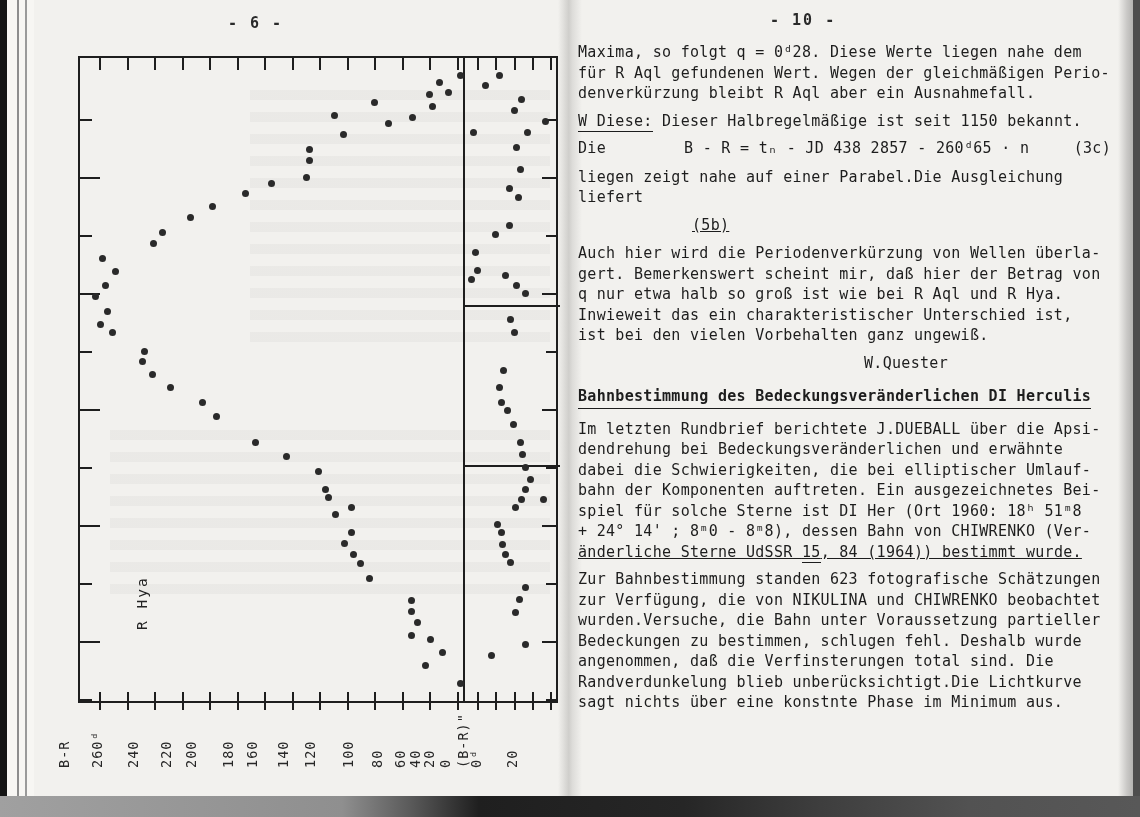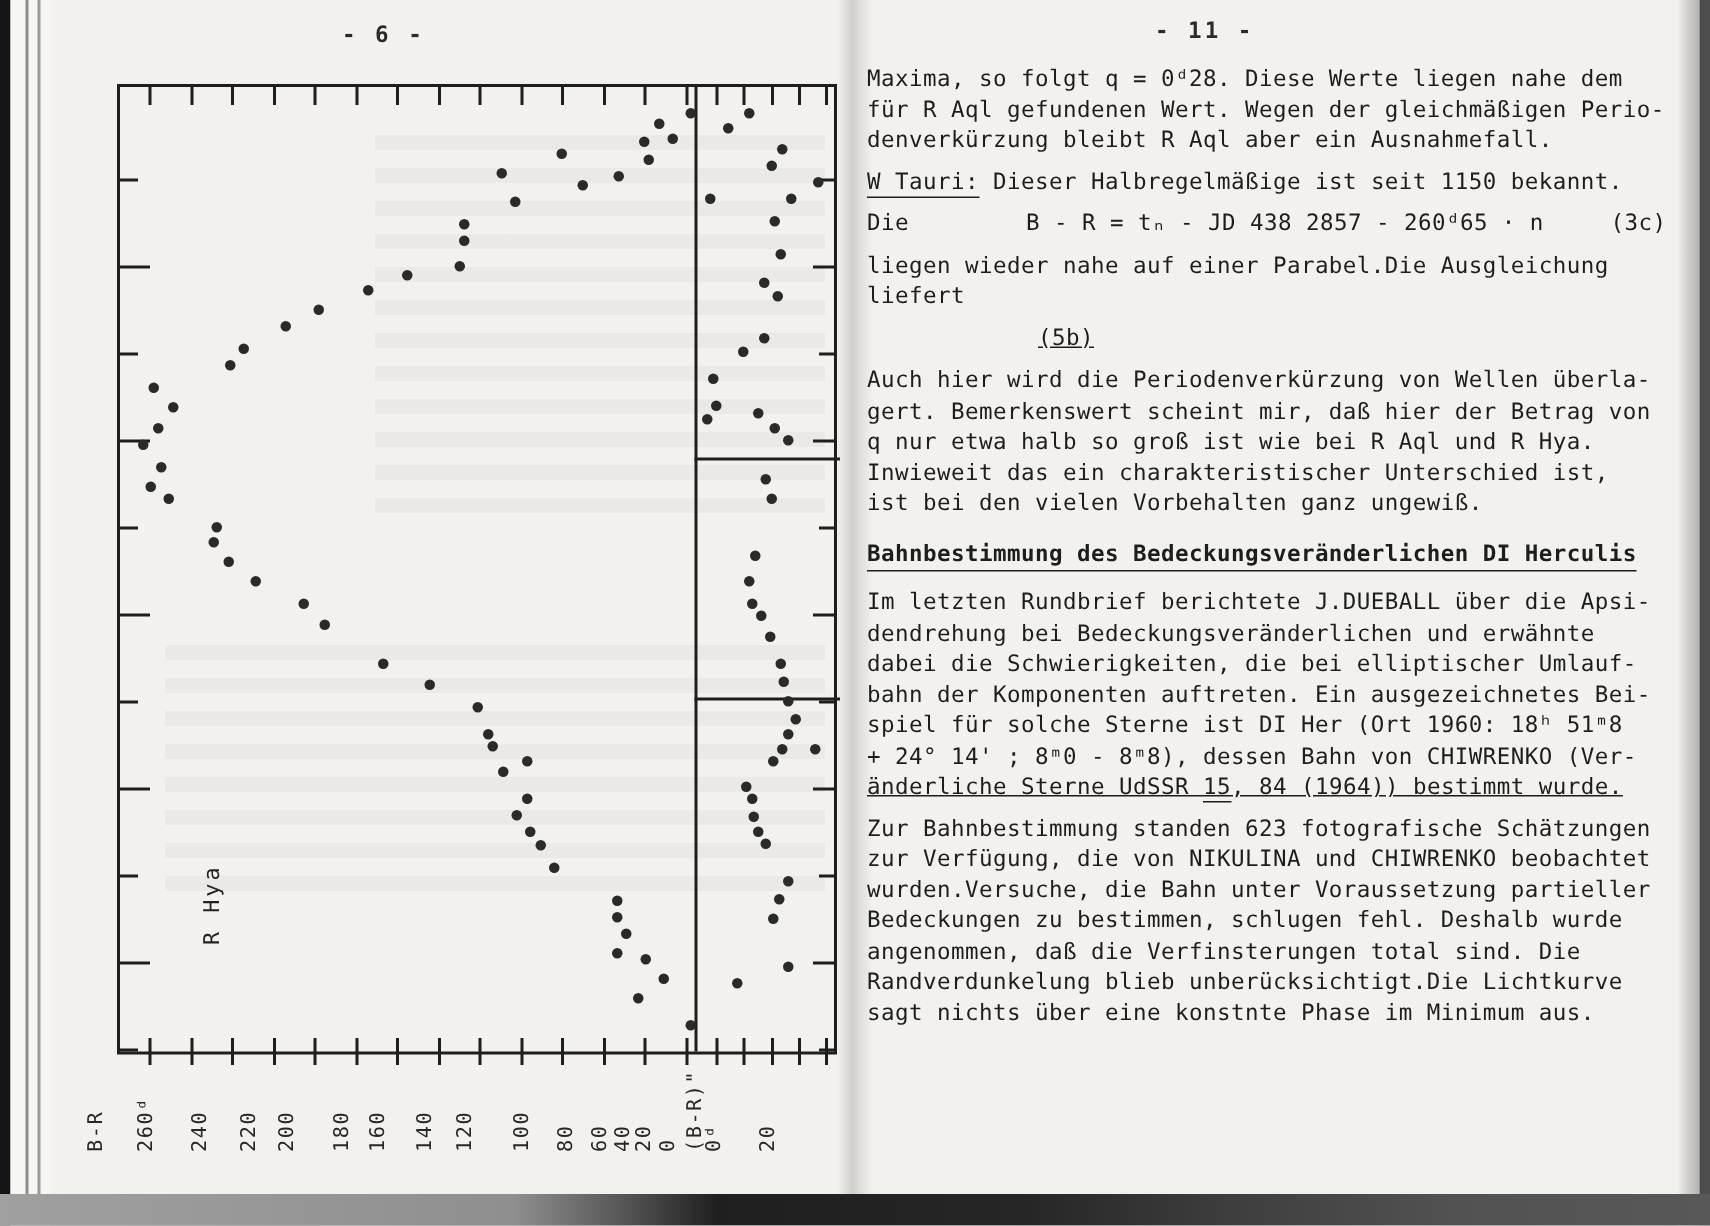--- a/index.html
+++ b/index.html
@@ -58,21 +58,21 @@
   <div class="edge-line-b"></div>
   <div class="gutter"></div>
   <div class="edge-right"></div>
   <div class="edge-right-dark"></div>
   <div class="band-bottom"></div>
 
   <div class="bleed" style="left:250px;top:90px;width:300px;height:260px;"></div>
   <div class="bleed" style="left:110px;top:430px;width:440px;height:170px;"></div>
 
   <div class="pgnum" id="pg10">- 6 -</div>
-  <div class="pgnum" id="pg11">- 11 -</div>
+  <div class="pgnum" id="pg11">- 10 -</div>
 
   <div id="chart">
       <div class="divider" style="left: 383px;"></div>
       <div class="segline" style="left: 383px; width: 97px; top: 247px;"></div>
       <div class="segline" style="left: 383px; width: 97px; top: 407px;"></div>
       <div class="tick" style="left: 19px; top: 0px; width: 2px; height: 12px;"></div>
       <div class="tick" style="left: 19px; top: 634px; width: 2px; height: 18px;"></div>
       <div class="tick" style="left: 47px; top: 0px; width: 2px; height: 12px;"></div>
       <div class="tick" style="left: 47px; top: 634px; width: 2px; height: 18px;"></div>
       <div class="tick" style="left: 74px; top: 0px; width: 2px; height: 12px;"></div>
@@ -246,36 +246,37 @@
       <span class="vlabel" style="left: 437px; top: 768px;">0</span>
       <span class="vlabel" style="left: 455px; top: 768px;">(B-R)"</span>
       <span class="vlabel" style="left: 468px; top: 768px;">0ᵈ</span>
       <span class="vlabel" style="left: 504px; top: 768px;">20</span>
     </div>
 
   <div id="page11">
     <p>Maxima, so folgt q = 0ᵈ28. Diese Werte liegen nahe dem
 für R Aql gefundenen Wert. Wegen der gleichmäßigen Perio-
 denverkürzung bleibt R Aql aber ein Ausnahmefall.</p>
-    <p><span class="u">W Tauri:</span><span> Dieser Halbregelmäßige ist seit 1150 bekannt.</span></p>
+    <p><span class="u">W Diese:</span><span> Dieser Halbregelmäßige ist seit 1150 bekannt.</span></p>
     <div class="frow">
       <span class="lead">Die</span>
       <span>B - R = tₙ - JD 438 2857 - 260ᵈ65 · n</span>
       <span class="tag">(3c)</span>
     </div>
-    <p>liegen wieder nahe auf einer Parabel.Die Ausgleichung
+    <p>liegen zeigt nahe auf einer Parabel.Die Ausgleichung
 liefert</p>
     <div class="frow frow-indent">
       <span class="tag">(5b)</span>
     </div>
     <p>Auch hier wird die Periodenverkürzung von Wellen überla-
 gert. Bemerkenswert scheint mir, daß hier der Betrag von
 q nur etwa halb so groß ist wie bei R Aql und R Hya.
 Inwieweit das ein charakteristischer Unterschied ist,
 ist bei den vielen Vorbehalten ganz ungewiß.</p>
+    <p class="sig">W.Quester</p>
     <h2 class="head u" style="border-bottom-width:1.5px;display:inline-block;">Bahnbestimmung des Bedeckungsveränderlichen DI Herculis</h2>
     <p>Im letzten Rundbrief berichtete J.DUEBALL über die Apsi-
 dendrehung bei Bedeckungsveränderlichen und erwähnte
 dabei die Schwierigkeiten, die bei elliptischer Umlauf-
 bahn der Komponenten auftreten. Ein ausgezeichnetes Bei-
 spiel für solche Sterne ist DI Her (Ort 1960: 18ʰ 51ᵐ8
 + 24° 14' ; 8ᵐ0 - 8ᵐ8), dessen Bahn von CHIWRENKO (Ver-</p>
     <p style="margin-top:-7px;text-decoration:underline;"><span>änderliche Sterne UdSSR </span><span class="u">15</span><span>, 84 (1964)) bestimmt wurde.</span></p>
     <p>Zur Bahnbestimmung standen 623 fotografische Schätzungen
 zur Verfügung, die von NIKULINA und CHIWRENKO beobachtet

